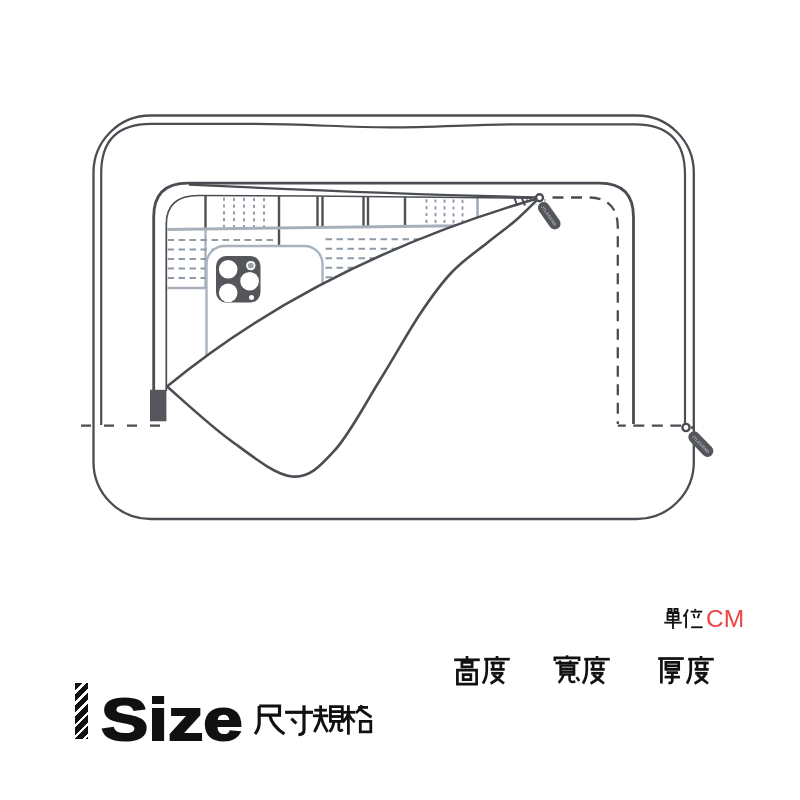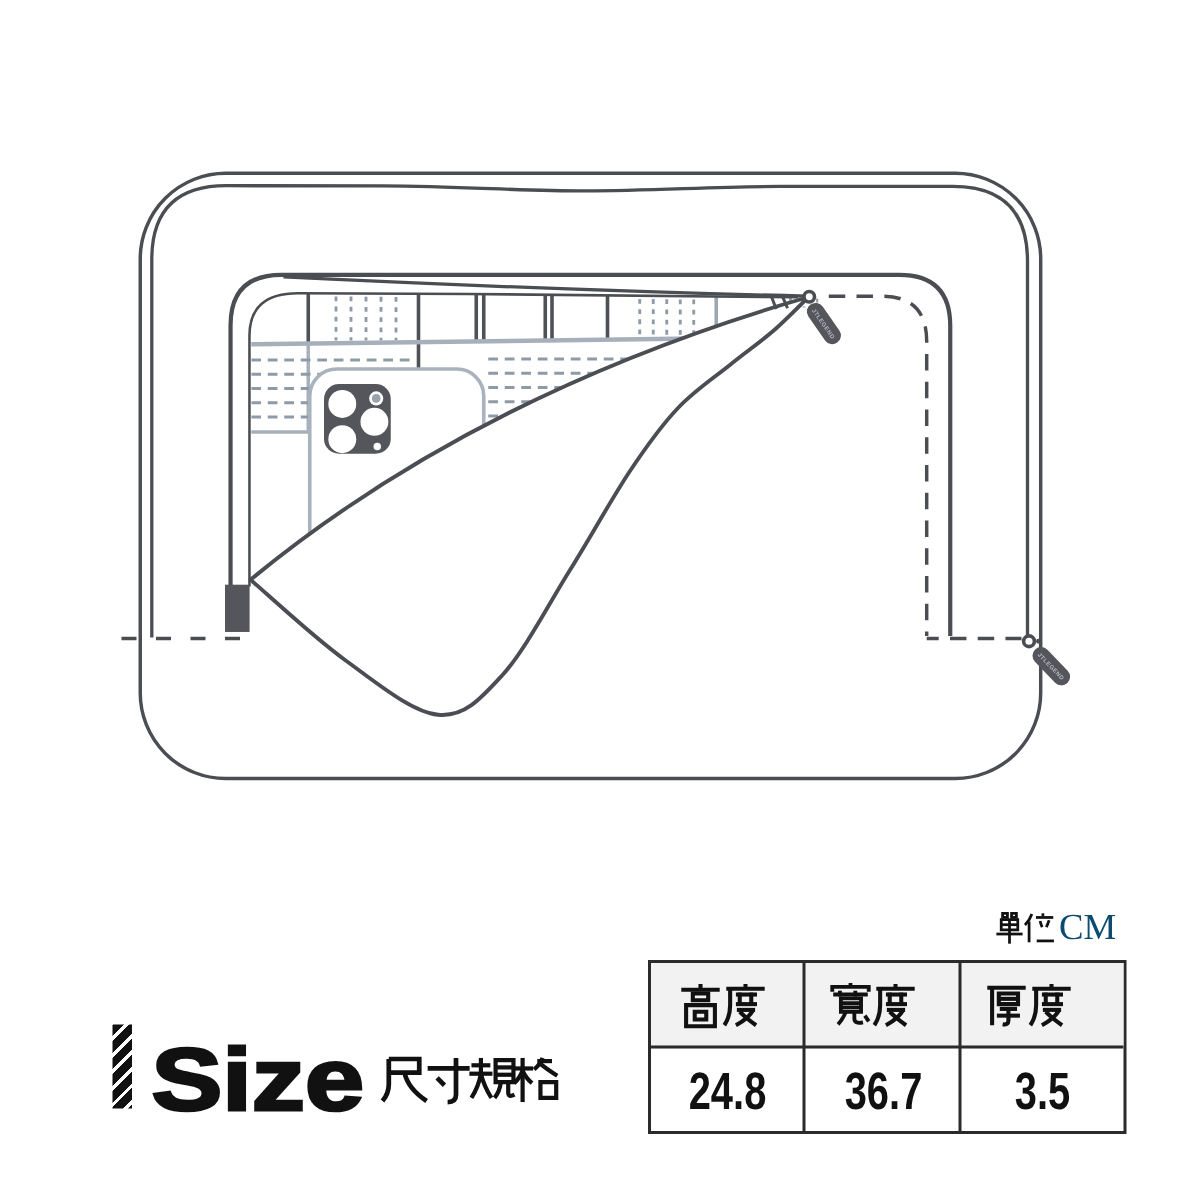--- a/index.html
+++ b/index.html
@@ -249,26 +249,15 @@
 <g>
 <use href="#k-dan" transform="translate(661.5 607.5) scale(0.23)"></use>
 <use href="#k-wei" transform="translate(681 607.5) scale(0.23)"></use>
 </g>
 </svg>
 
 <div style="position:absolute;left:75px;top:682.7px;width:13.2px;height:56.7px;background:repeating-linear-gradient(135deg,#111 0 5.6px,#fff 5.6px 7.8px);"></div>
 
 <div style="position:absolute;left:101px;top:690.5px;font-size:59px;line-height:1;font-weight:bold;color:#111;-webkit-text-stroke:2px #111;transform:scaleX(1.2);transform-origin:0 0;">Size</div>
 
-<div style="position:absolute;left:431.5px;top:640px;width:319px;height:115.5px;border:2.6px solid #2b2b2b;box-sizing:border-box;">
-  <div style="position:absolute;left:0;top:0;width:100%;height:57.3px;background:#f2f2f3;border-bottom:2.4px solid #2b2b2b;box-sizing:border-box;"></div>
-  <div style="position:absolute;left:101.5px;top:0;width:2.4px;height:100%;background:#2b2b2b;"></div>
-  <div style="position:absolute;left:205px;top:0;width:2.4px;height:100%;background:#2b2b2b;"></div>
-
-  <div style="position:absolute;left:0;top:57px;width:102px;height:58px;display:flex;align-items:center;justify-content:center;font-size:35px;font-weight:bold;color:#111;transform:scaleX(0.76);">24.8</div>
-
-  <div style="position:absolute;left:104px;top:57px;width:102px;height:58px;display:flex;align-items:center;justify-content:center;font-size:35px;font-weight:bold;color:#111;transform:scaleX(0.76);">36.7</div>
-
-  <div style="position:absolute;left:207px;top:57px;width:108px;height:58px;display:flex;align-items:center;justify-content:center;font-size:35px;font-weight:bold;color:#111;transform:scaleX(0.76);">3.5</div>
+
+<div style="position:absolute;left:706px;top:607px;font-size:24.5px;line-height:1;color:#ef4444;">CM</div>
 </div>
 
-<div style="position:absolute;left:706px;top:607px;font-size:24.5px;line-height:1;color:#0c4a6e;font-family:Liberation Serif, serif;">CM</div>
-</div>
-
 </body></html>

